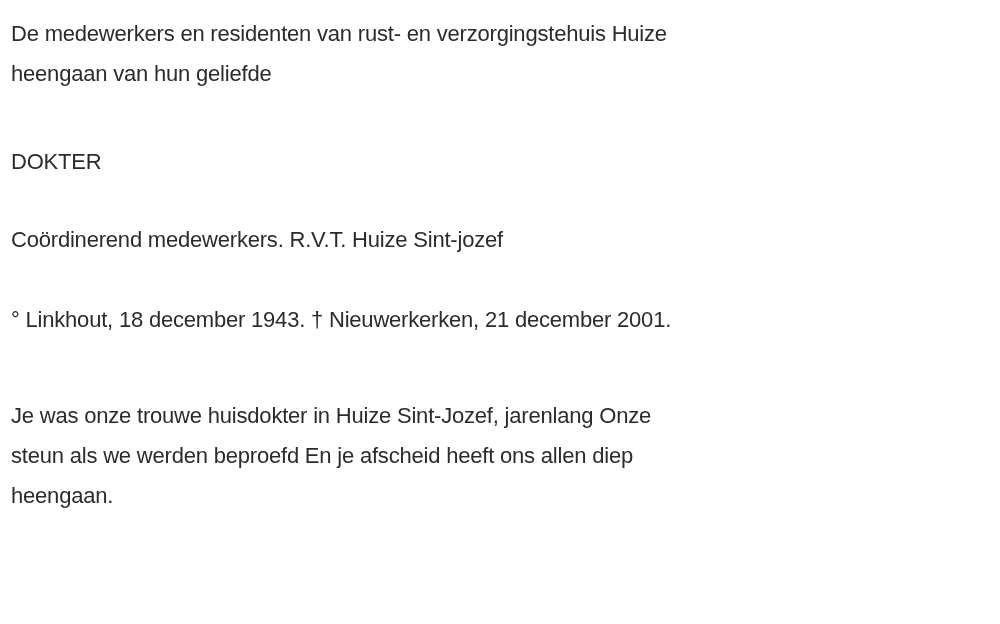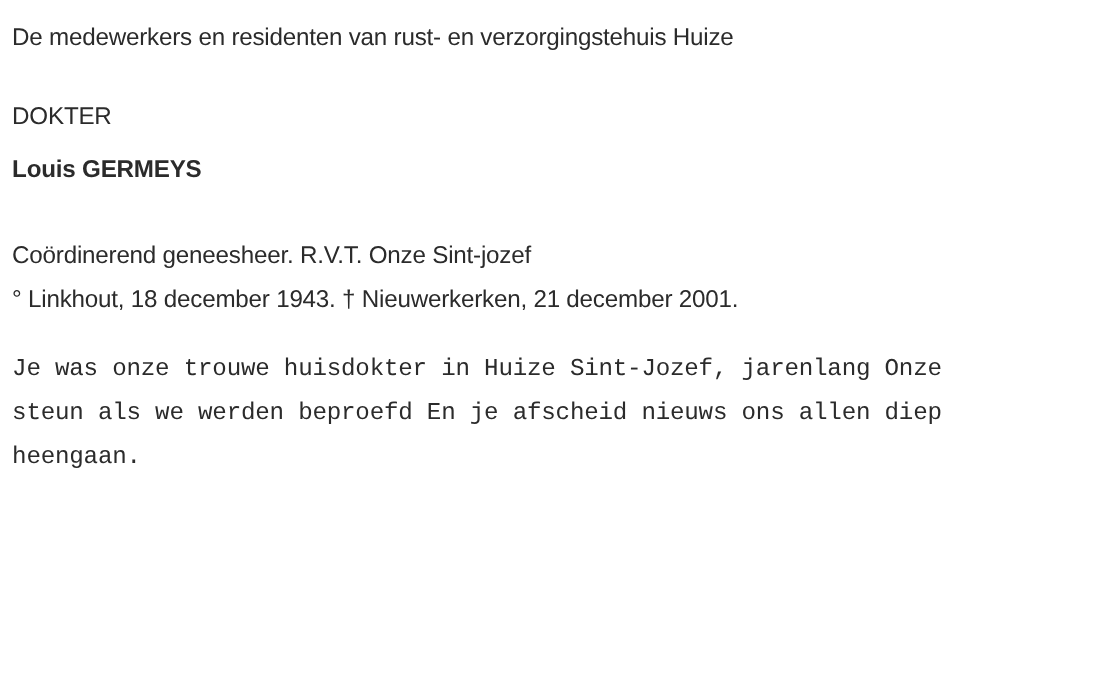--- a/index.html
+++ b/index.html
@@ -13,42 +13,42 @@
     width: 1000px;
     height: 624px;
     padding: 14px 20px 0 11px;
     font-family: "Liberation Sans", sans-serif;
     font-size: 22px;
     line-height: 40px;
     color: #2b2b2b;
     letter-spacing: -0.2px;
   }
   .line { white-space: nowrap; }
-  .title-block   { margin-top: 32px; }
+  .title-block   { margin-top: 48px; }
   .name-block    { margin-top: 8px; font-weight: 700; }
   .role-block    { margin-top: 38px; }
-  .dates-block   { }
-  .tribute-block { margin-top: 24px; font-family: Liberation Mono, monospace; }
+  .dates-block   { margin-top: 40px; }
+  .tribute-block { margin-top: 56px; }
 </style>
 </head>
 <body>
 
 <div class="page">
 
   <div class="intro-block">
     <div class="line">De medewerkers en residenten van rust- en verzorgingstehuis Huize</div>
+    <div class="line">heengaan van hun geliefde</div>
   </div>
 
   <div class="title-block line">DOKTER</div>
 
-  <div class="name-block line">Louis GERMEYS</div>
 
-  <div class="role-block line">Coördinerend geneesheer. R.V.T. Onze Sint-jozef</div>
+  <div class="role-block line">Coördinerend medewerkers. R.V.T. Huize Sint-jozef</div>
 
   <div class="dates-block line">° Linkhout, 18 december 1943. † Nieuwerkerken, 21 december 2001.</div>
 
   <div class="tribute-block">
     <div class="line">Je was onze trouwe huisdokter in Huize Sint-Jozef, jarenlang Onze</div>
-    <div class="line">steun als we werden beproefd En je afscheid nieuws ons allen diep</div>
+    <div class="line">steun als we werden beproefd En je afscheid heeft ons allen diep</div>
     <div class="line">heengaan.</div>
   </div>
 
 </div>
 
 </body></html>

